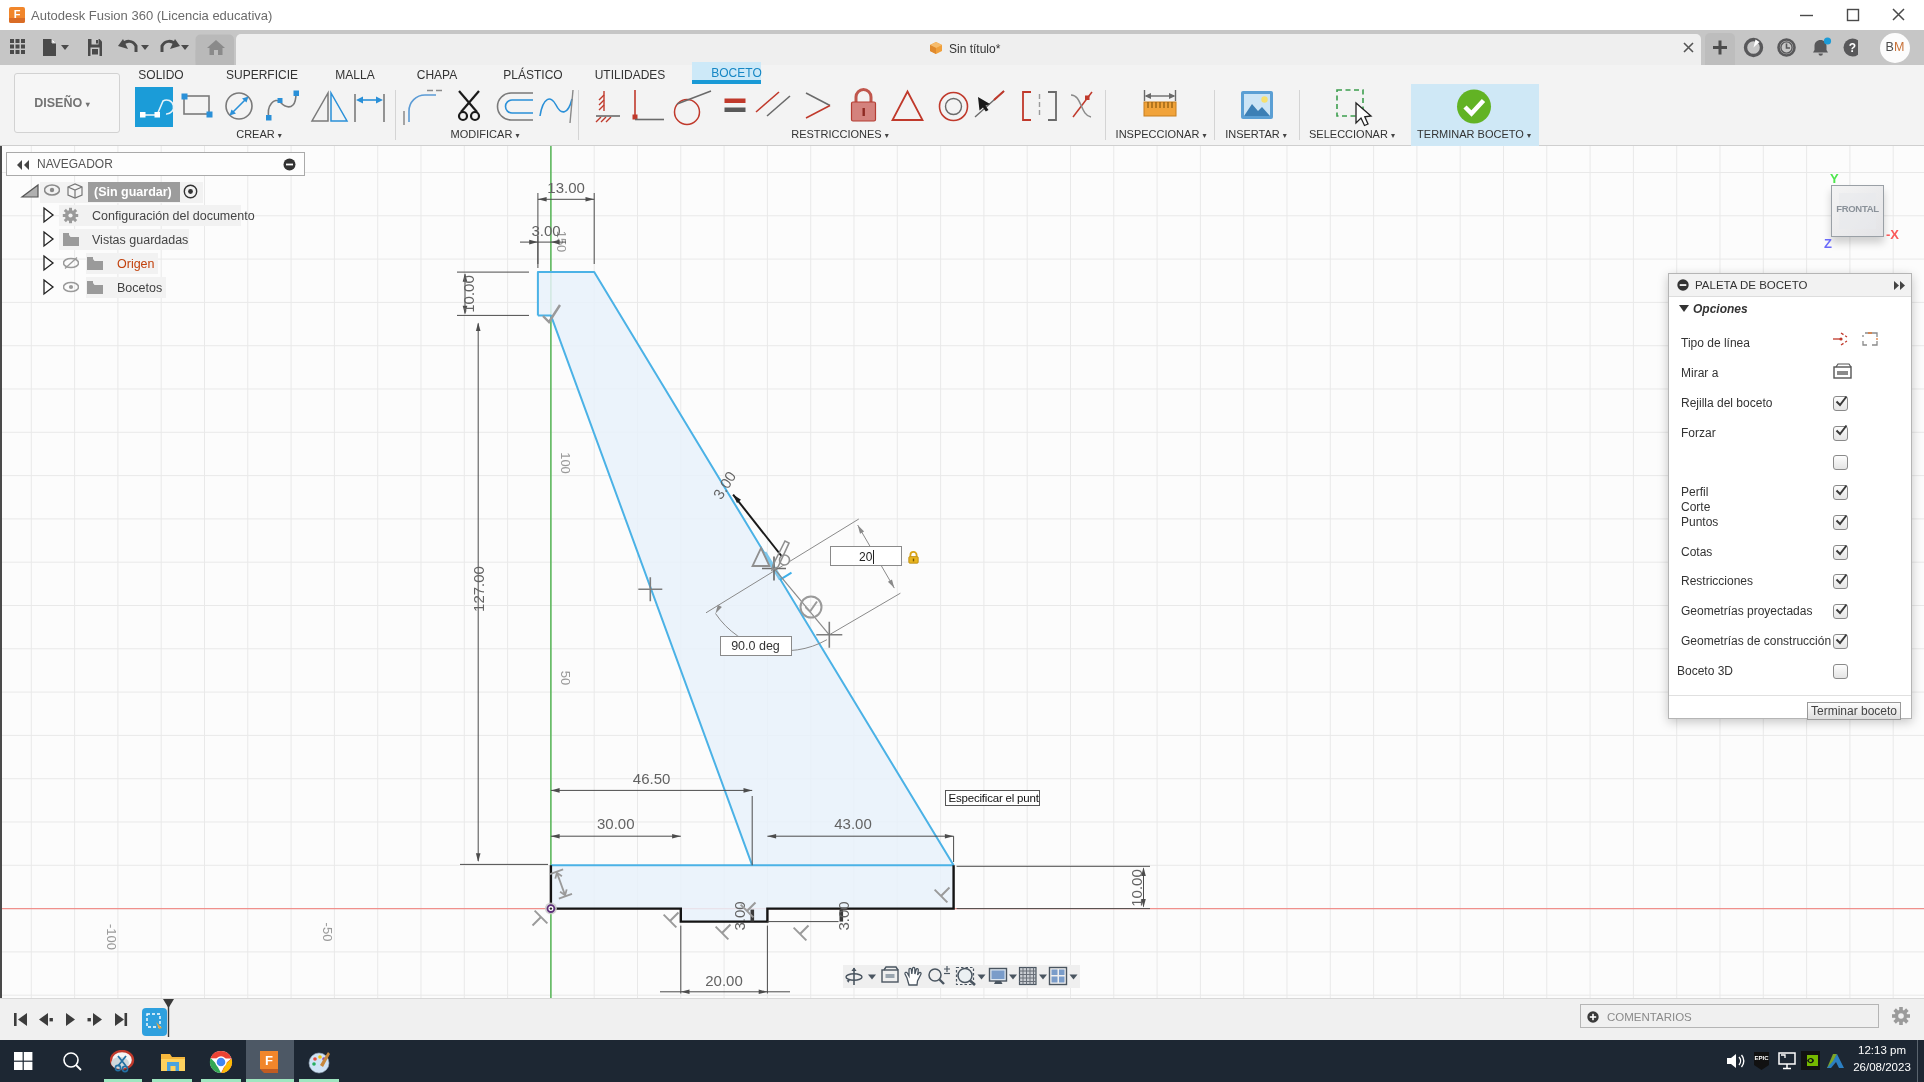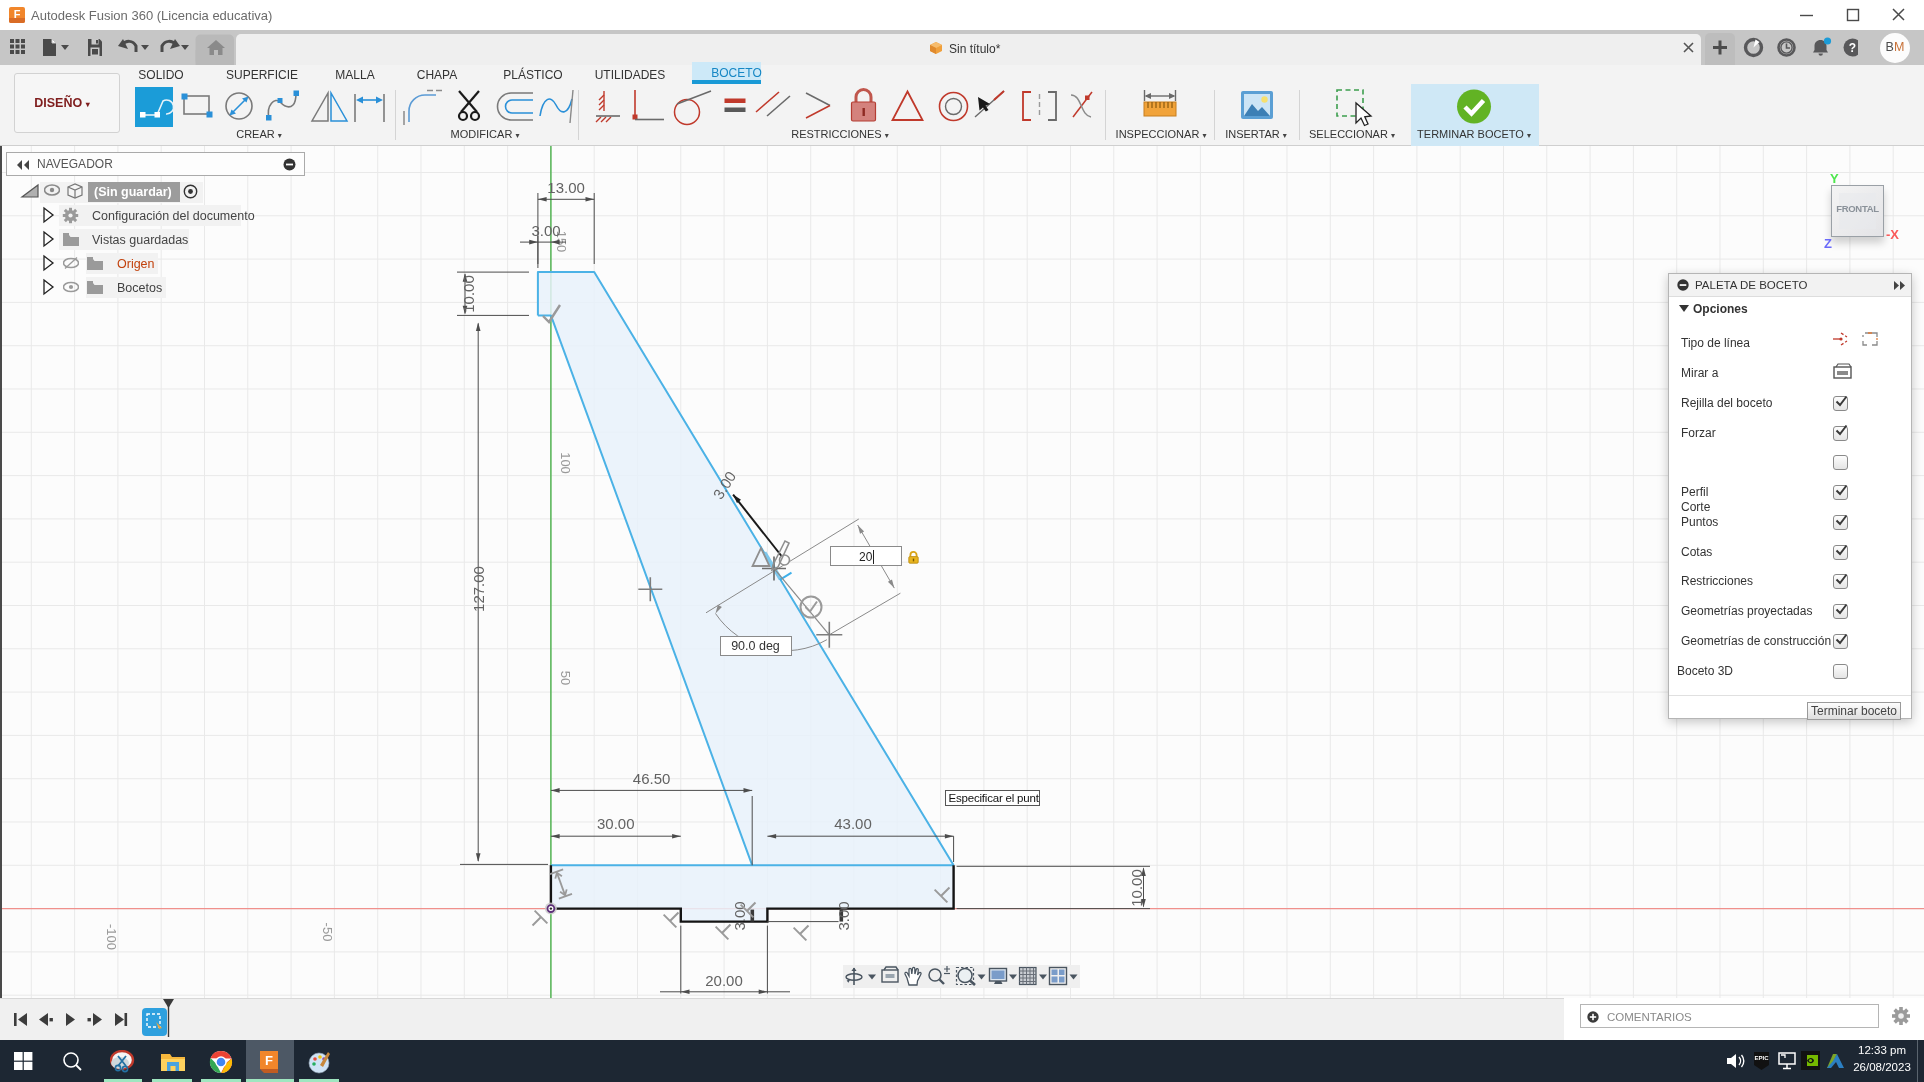--- a/index.html
+++ b/index.html
@@ -2,21 +2,21 @@
 <html><head><meta charset="utf-8"><title>Fusion</title>
 <style>
 *{margin:0;padding:0;box-sizing:border-box;}
 html,body{width:1924px;height:1082px;overflow:hidden;font-family:"Liberation Sans",sans-serif;}
 .abs{position:absolute;}
 #titlebar{position:absolute;left:0;top:0;width:1924px;height:30px;background:#fff;}
 #row2{position:absolute;left:0;top:30px;width:1924px;height:35px;background:#c6c6c6;}
 #tabstrip{position:absolute;left:236px;top:4px;width:1465px;height:31px;background:#efefef;border-radius:5px 5px 0 0;}
 #ribbon{position:absolute;left:0;top:65px;width:1924px;height:81px;background:#f3f3f3;border-bottom:1px solid #cfcfcf;}
 #canvas{position:absolute;left:0;top:146px;width:1924px;height:852px;background:#fcfcfc;}
-#timeline{position:absolute;left:0;top:998px;width:1564px;height:42px;background:#f0f0f0;border-top:1px solid #d8d8d8;}
+#timeline{position:absolute;left:0;top:998px;width:1924px;height:42px;background:#f0f0f0;border-top:1px solid #d8d8d8;}
 #taskbar{position:absolute;left:0;top:1040px;width:1924px;height:42px;background:#1d2733;}
 .tabname{position:absolute;top:3px;height:14px;font-size:12px;color:#333;}
 .grplabel{position:absolute;top:63px;font-size:11px;color:#333;white-space:nowrap;}
 .sep{position:absolute;top:25px;height:50px;width:1px;background:#d4d4d4;}
 .dimtxt{font-size:15px;fill:#636363;font-family:"Liberation Sans",sans-serif;}
 .axlbl{font-size:13px;fill:#9a9a9a;font-family:"Liberation Sans",sans-serif;}
 </style></head>
 <body>
 
 <div id="titlebar">
@@ -107,21 +107,21 @@
     <circle cx="114.5" cy="15.5" r="9" fill="#58585a"></circle>
     <text x="114.5" y="19.5" font-size="12" font-weight="bold" fill="#ffffff" text-anchor="middle" font-family="Liberation Sans">?</text>
    </g>
  </svg>
  <div class="abs" style="left:1880px;top:2.5px;width:30px;height:30px;border-radius:50%;background:#fcfcfc;"></div>
  <div class="abs" style="left:1880px;top:10px;width:30px;text-align:center;font-size:12.5px;"><span style="color:#4c4c4c">B</span><span style="color:#c87137">M</span></div>
 </div>
 
 <div id="ribbon">
     <div class="abs" style="left:14px;top:8px;width:106px;height:60px;background:#f6f6f6;border:1px solid #d2d2d2;border-radius:3px;"></div>
-    <div class="abs" style="left:14px;top:31px;width:96px;text-align:center;font-size:12.5px;font-weight:bold;color:#7f1d1d;">DISEÑO <span style="font-size:8px;">▾</span></div>
+    <div class="abs" style="left:14px;top:31px;width:96px;text-align:center;font-size:12.5px;font-weight:bold;color:#737373;">DISEÑO <span style="font-size:8px;">▾</span></div>
     <div class="tabname" style="left:161px;transform:translateX(-50%);">SOLIDO</div>
     <div class="tabname" style="left:262px;transform:translateX(-50%);">SUPERFICIE</div>
     <div class="tabname" style="left:355px;transform:translateX(-50%);">MALLA</div>
     <div class="tabname" style="left:437px;transform:translateX(-50%);">CHAPA</div>
     <div class="tabname" style="left:533px;transform:translateX(-50%);">PLÁSTICO</div>
     <div class="tabname" style="left:630px;transform:translateX(-50%);">UTILIDADES</div>
     <div class="abs" style="left:692px;top:-3px;width:69px;height:22px;background:#cde9f8;"></div>
     <div class="abs" style="left:692px;top:15px;width:69px;height:4px;background:#1a9ad6;"></div>
     <div class="abs" style="left:692px;top:1px;width:89px;text-align:center;font-size:12px;color:#1687c4;">BOCETO</div>
     <div class="grplabel" style="left:259px;transform:translateX(-50%);">CREAR <span style="font-size:8px;color:#444;">▾</span></div>
@@ -490,21 +490,21 @@
           <circle cx="6" cy="6" r="5.7" fill="#333"></circle>
           <rect x="2.7" y="5.2" width="6.6" height="1.7" fill="#fff"></rect>
         </svg>
         <div class="abs" style="left:26px;top:5px;font-size:11.5px;color:#333;">PALETA DE BOCETO</div>
         <svg class="abs" style="left:224px;top:6px" width="14" height="11">
           <path d="M1 1 L6 5.5 L1 10 Z" fill="#444"></path>
           <path d="M7 1 L12 5.5 L7 10 Z" fill="#444"></path>
         </svg>
       </div>
       <div class="abs" style="left:10px;top:31px;width:0;height:0;border-left:5px solid transparent;border-right:5px solid transparent;border-top:7px solid #333;"></div>
-      <div class="abs" style="left:24px;top:28px;font-size:12px;font-weight:bold;color:#333;">Opciones</div>
+      <div class="abs" style="left:24px;top:28px;font-size:12px;font-weight:bold;color:#333;font-style:italic;">Opciones</div>
       <div class="abs" style="left:12px;top:62px;font-size:12px;color:#333;">Tipo de línea</div>
       <div class="abs" style="left:12px;top:92px;font-size:12px;color:#333;">Mirar a</div>
       <div class="abs" style="left:12px;top:122px;font-size:12px;color:#333;">Rejilla del boceto</div>
       <div class="abs" style="left:164px;top:122px;width:15px;height:15px;background:linear-gradient(#fdfdfd,#e4e4e4);border:1.5px solid #8a8a8a;border-radius:3px;"></div>
       <svg class="abs" style="left:164px;top:119px" width="17" height="17">
         <path d="M3.5 8.5 L7 12 L13.5 3.5" fill="none" stroke="#3a3a3a" stroke-width="2"></path>
       </svg>
       <div class="abs" style="left:12px;top:152px;font-size:12px;color:#333;">Forzar</div>
       <div class="abs" style="left:164px;top:152px;width:15px;height:15px;background:linear-gradient(#fdfdfd,#e4e4e4);border:1.5px solid #8a8a8a;border-radius:3px;"></div>
       <svg class="abs" style="left:164px;top:148px" width="17" height="17">
@@ -727,16 +727,16 @@
  <svg class="abs" style="left:1801px;top:11px" width="20" height="20">
   <rect x="0" y="0" width="19" height="19" fill="#121212"></rect>
   <rect x="6" y="4" width="11" height="11" fill="#76b900"></rect>
   <path d="M6 9.5 C8 6 12 6 13 9.5 C12 13 8 13 6 9.5 Z" fill="#121212"></path>
   <circle cx="9.5" cy="9.5" r="1.6" fill="#76b900"></circle>
  </svg>
  <svg class="abs" style="left:1825px;top:12px" width="20" height="17">
   <path d="M2 16 L8 2 L12 2 L5.6 16 Z" fill="#7ba428"></path>
   <path d="M8 9 L12 2 L19 16 L14 16 L11 10 L6 16 L2 16 Z" fill="#2b7fc2"></path>
  </svg>
- <div class="abs" style="left:1851px;top:4px;width:62px;text-align:center;font-size:11.5px;color:#fff;">12:33 pm</div>
+ <div class="abs" style="left:1851px;top:4px;width:62px;text-align:center;font-size:11.5px;color:#fff;">12:13 pm</div>
  <div class="abs" style="left:1847px;top:21px;width:70px;text-align:center;font-size:11.5px;color:#fff;">26/08/2023</div>
  <div class="abs" style="left:1917px;top:0;width:1px;height:42px;background:#5a646e;"></div>
 </div>
 
 </body></html>

